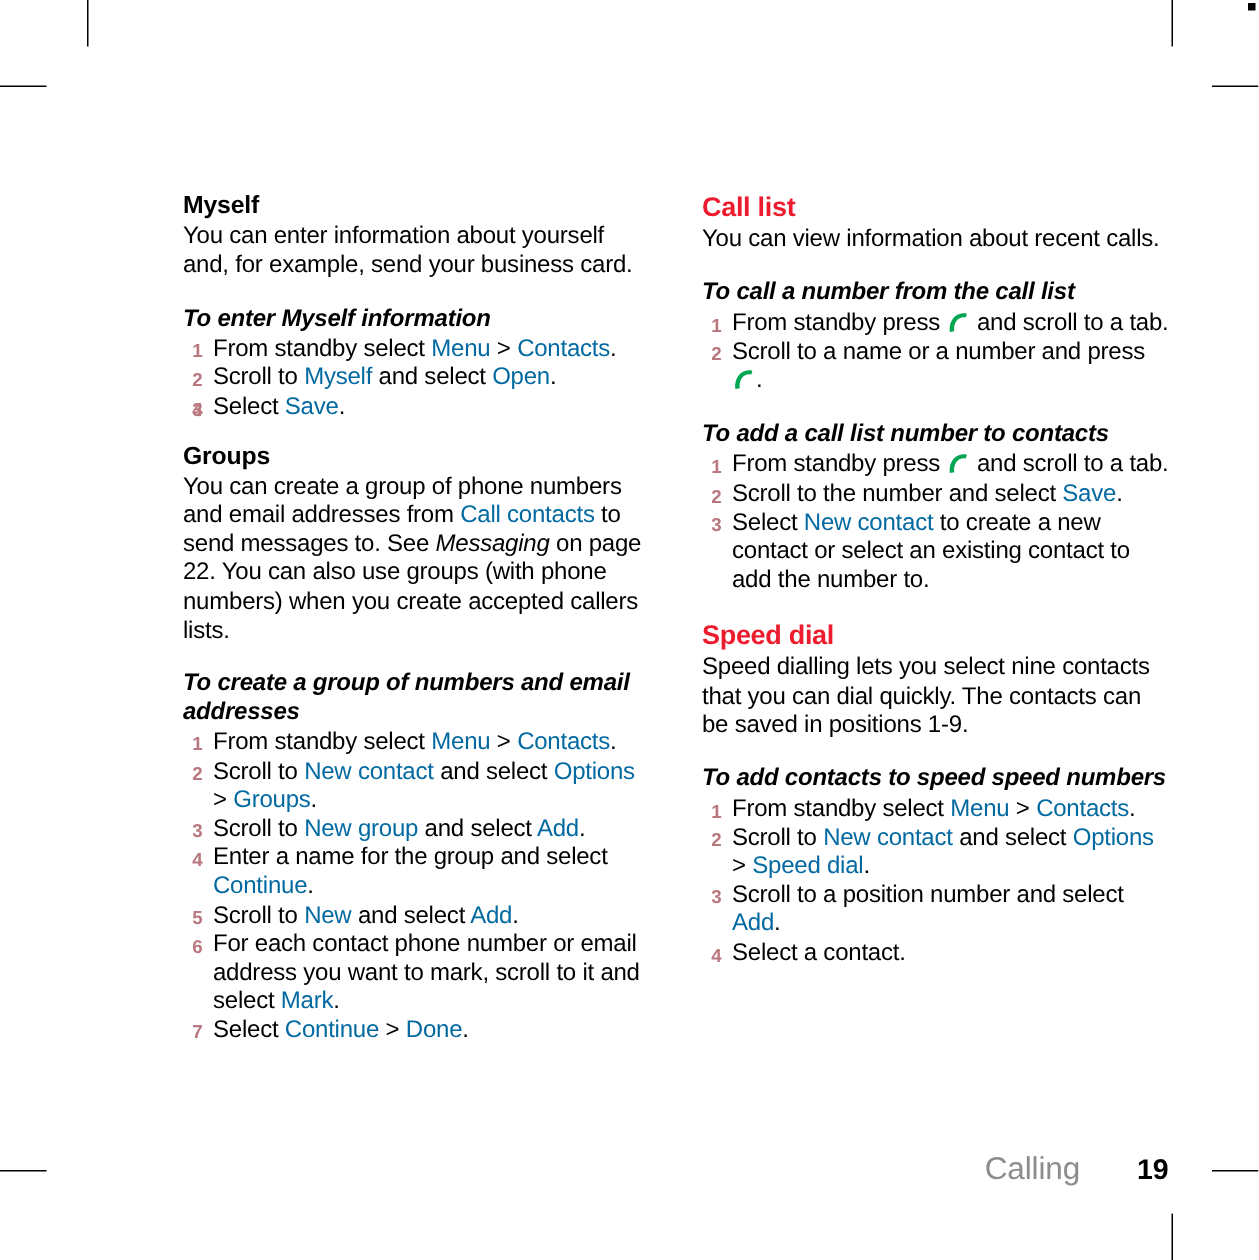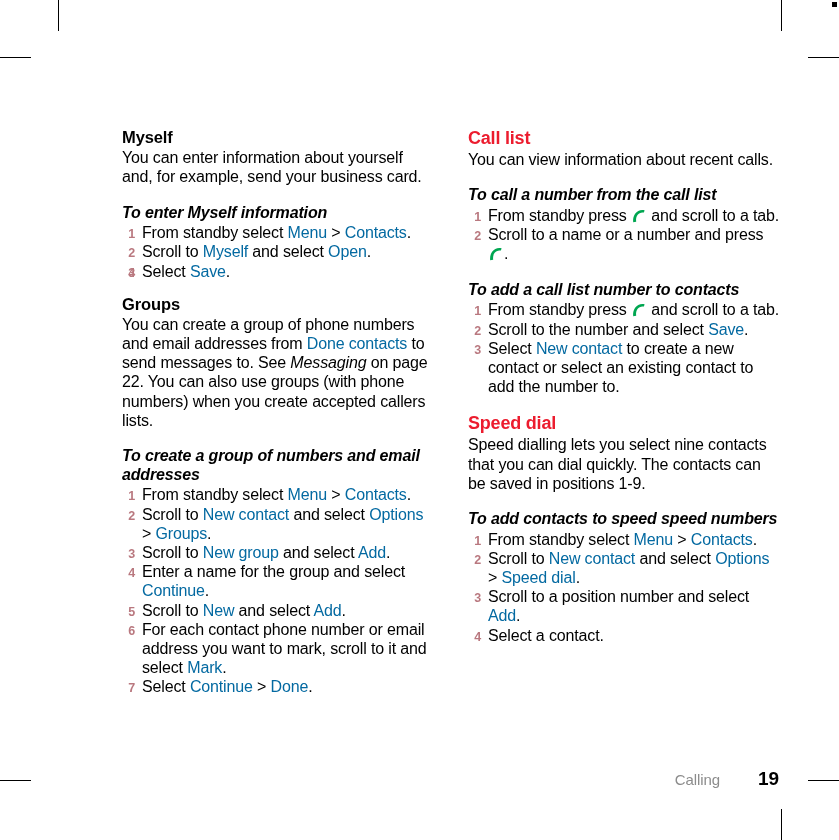--- a/index.html
+++ b/index.html
@@ -120,21 +120,21 @@
     position: absolute;
     left: 122px;
     top: 728px;
     width: 660px;
     height: 26px;
     display: flex;
     align-items: baseline;
     justify-content: flex-end;
   }
   .footer-chapter {
-    font-size: 15px;
+    font-size: 21px;
     color: #8c8c8c;
     letter-spacing: -0.1px;
   }
   .footer-page {
     font-size: 19px;
     font-weight: bold;
     color: #000;
     margin-left: 38px;
     min-width: 24px;
   }
@@ -231,21 +231,21 @@
       <ol class="steps">
           <li><span class="num">1</span><span><span>From standby select </span><span class="hl">Menu</span><span> &gt; </span><span class="hl">Contacts</span><span>.</span></span></li>
           <li><span class="num">2</span><span><span>Scroll to </span><span class="hl">Myself</span><span> and select </span><span class="hl">Open</span><span>.</span></span></li>
           <li><span class="num">3</span></li>
           <li><span class="num">4</span><span><span>Select </span><span class="hl">Save</span><span>.</span></span></li>
         </ol>
 
       <div class="gap-md"></div>
 
       <h3 class="sub">Groups</h3>
-      <p class="body"><span>You can create a group of phone numbers and email addresses from </span><span class="hl">Done contacts</span><span> to send messages to. See </span><span class="ital">Messaging</span><span> on page 22. You can also use groups (with phone numbers) when you create accepted callers lists.</span></p>
+      <p class="body"><span>You can create a group of phone numbers and email addresses from </span><span class="hl">Call contacts</span><span> to send messages to. See </span><span class="ital">Messaging</span><span> on page 22. You can also use groups (with phone numbers) when you create accepted callers lists.</span></p>
 
       <div class="gap-lg"></div>
 
       <h4 class="proc">To create a group of numbers and email addresses</h4>
       <ol class="steps">
           <li><span class="num">1</span><span><span>From standby select </span><span class="hl">Menu</span><span> &gt; </span><span class="hl">Contacts</span><span>.</span></span></li>
           <li><span class="num">2</span><span><span>Scroll to </span><span class="hl">New contact</span><span> and select </span><span class="hl">Options</span><span> &gt; </span><span class="hl">Groups</span><span>.</span></span></li>
           <li><span class="num">3</span><span><span>Scroll to </span><span class="hl">New group</span><span> and select </span><span class="hl">Add</span><span>.</span></span></li>
           <li><span class="num">4</span><span><span>Enter a name for the group and select </span><span class="hl">Continue</span><span>.</span></span></li>
           <li><span class="num">5</span><span><span>Scroll to </span><span class="hl">New</span><span> and select </span><span class="hl">Add</span><span>.</span></span></li>

